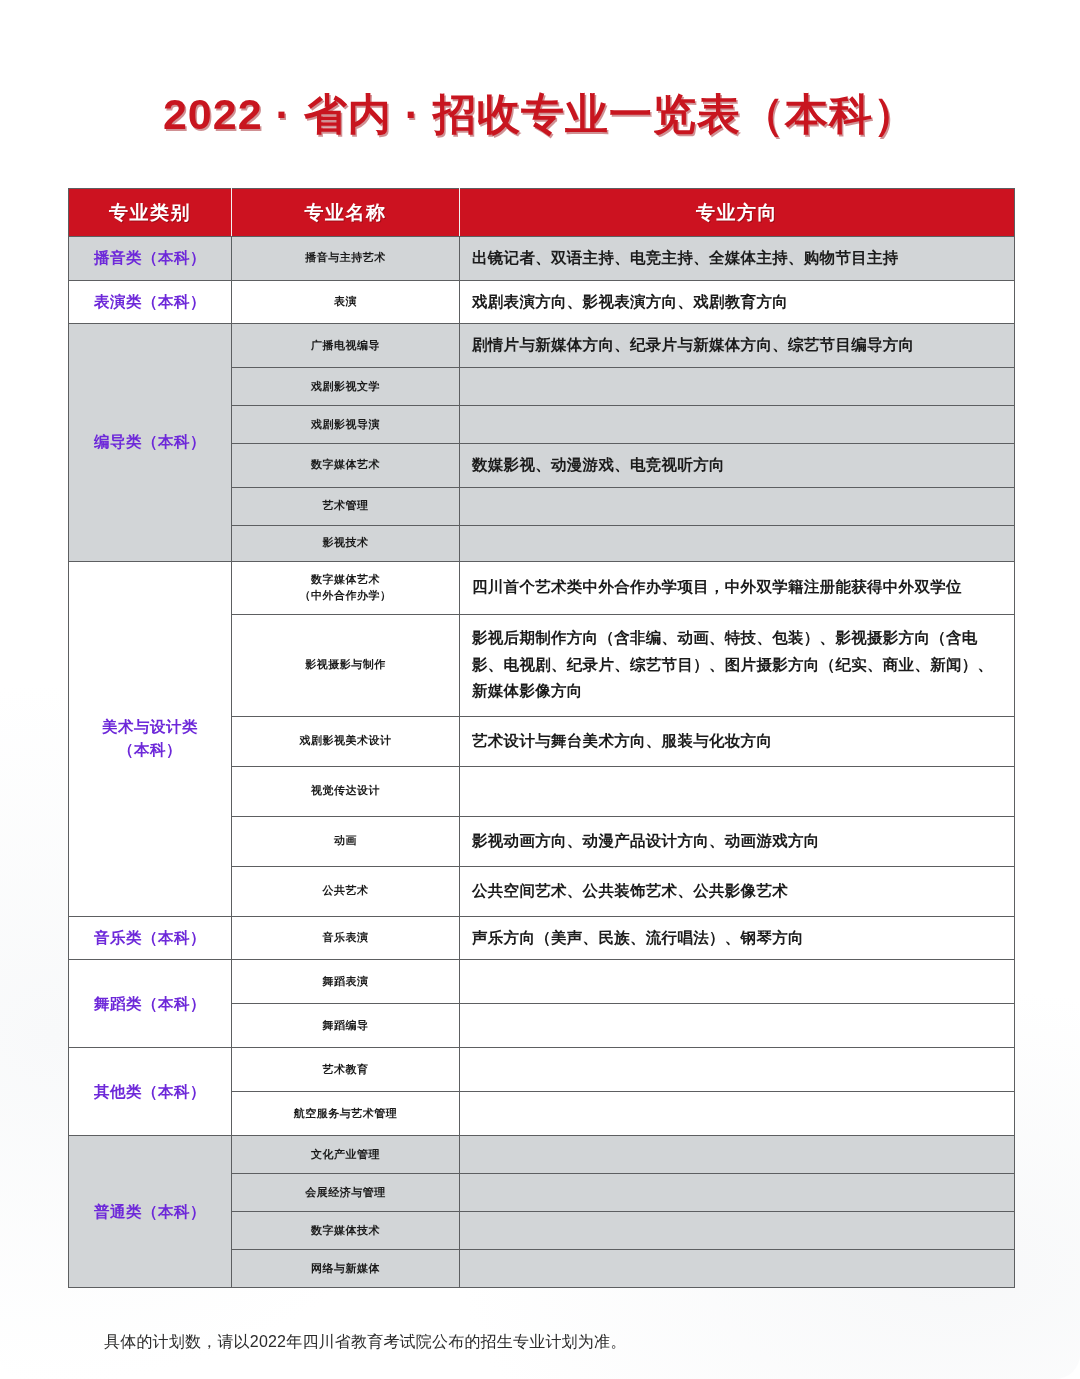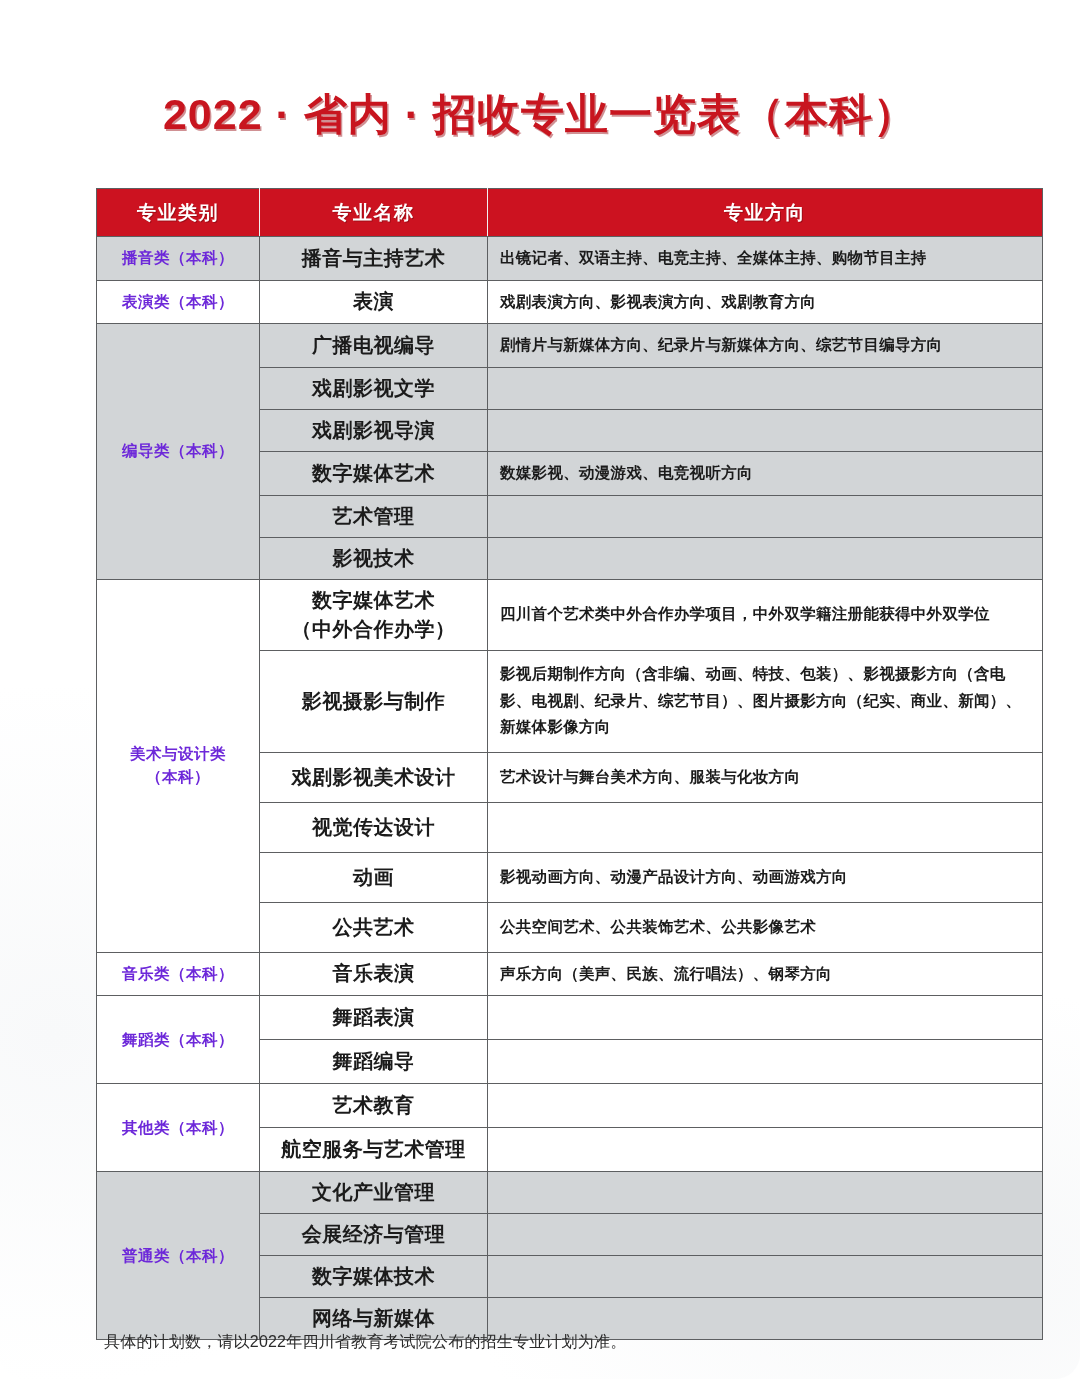--- a/index.html
+++ b/index.html
@@ -32,21 +32,20 @@
     color:#c8151f;
     text-shadow:1.5px 1.5px 0 rgba(150,12,18,0.45);
     white-space:nowrap;
   }
 
   
   .table-wrap {
     position:absolute;
     top:188px; left:68px;
     width:946px;
-    margin-left:28px;
   }
   table.plan {
     width:946px;
     border-collapse:collapse;
     table-layout:fixed;
   }
   table.plan col.c1 { width:163px; }
   table.plan col.c2 { width:228px; }
   table.plan col.c3 { width:555px; }
 
@@ -72,21 +71,21 @@
     text-align:center;
     font-size:15.5px;
     font-weight:bold;
     color:#6d28d9;
     line-height:1.45;
     letter-spacing:0.5px;
     padding:4px 2px;
   }
   td.major {
     text-align:center;
-    font-size:20px;
+    font-size:11px;
     font-weight:bold;
     color:#1b1b1b;
     line-height:1.45;
     letter-spacing:0.5px;
     padding:6px 4px;
   }
   td.dir {
     text-align:left;
     font-size:15.5px;
     font-weight:bold;

